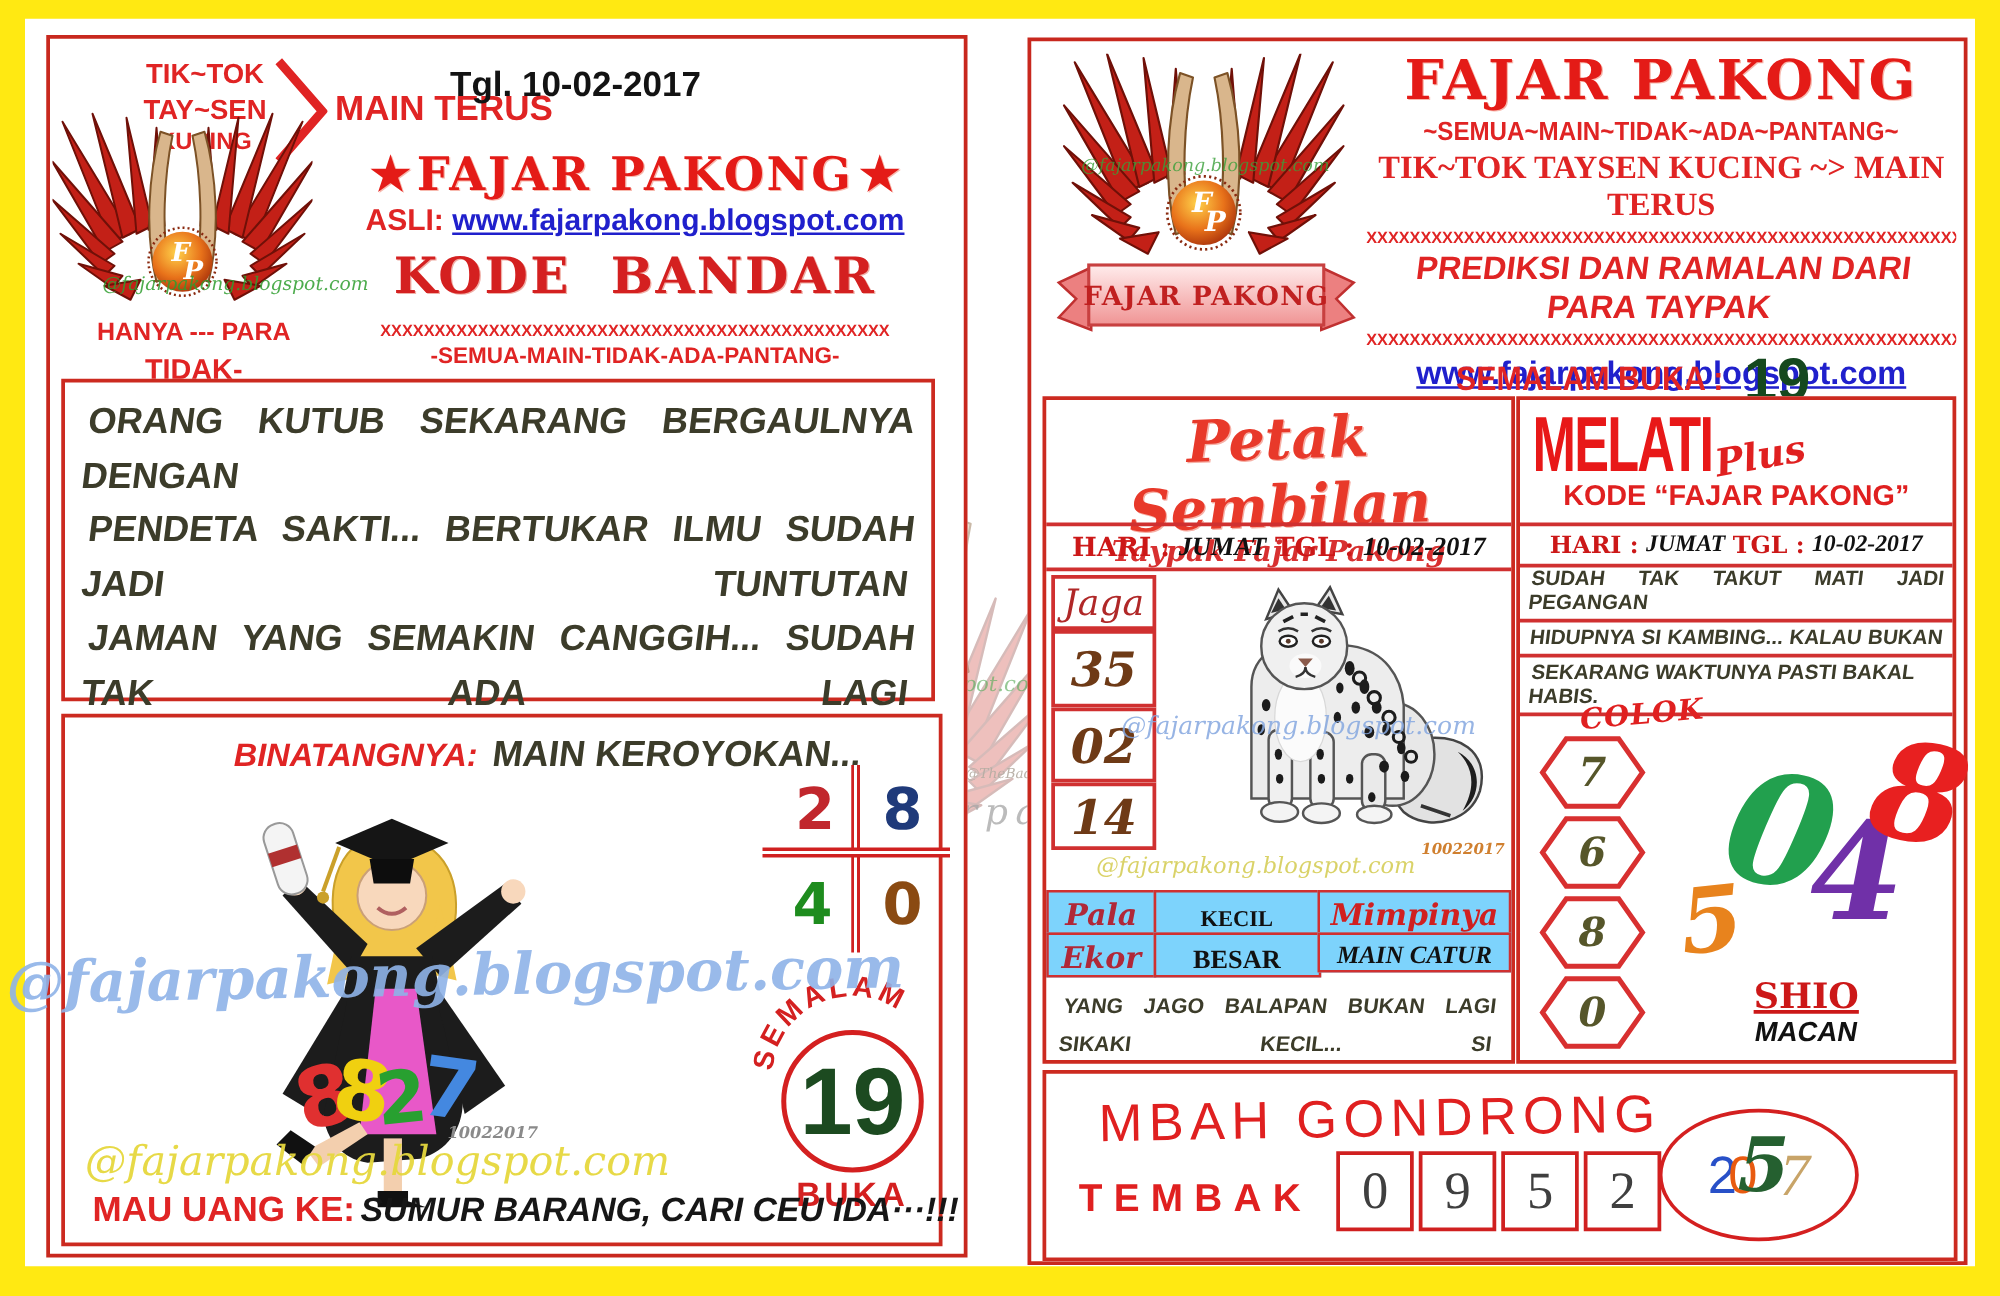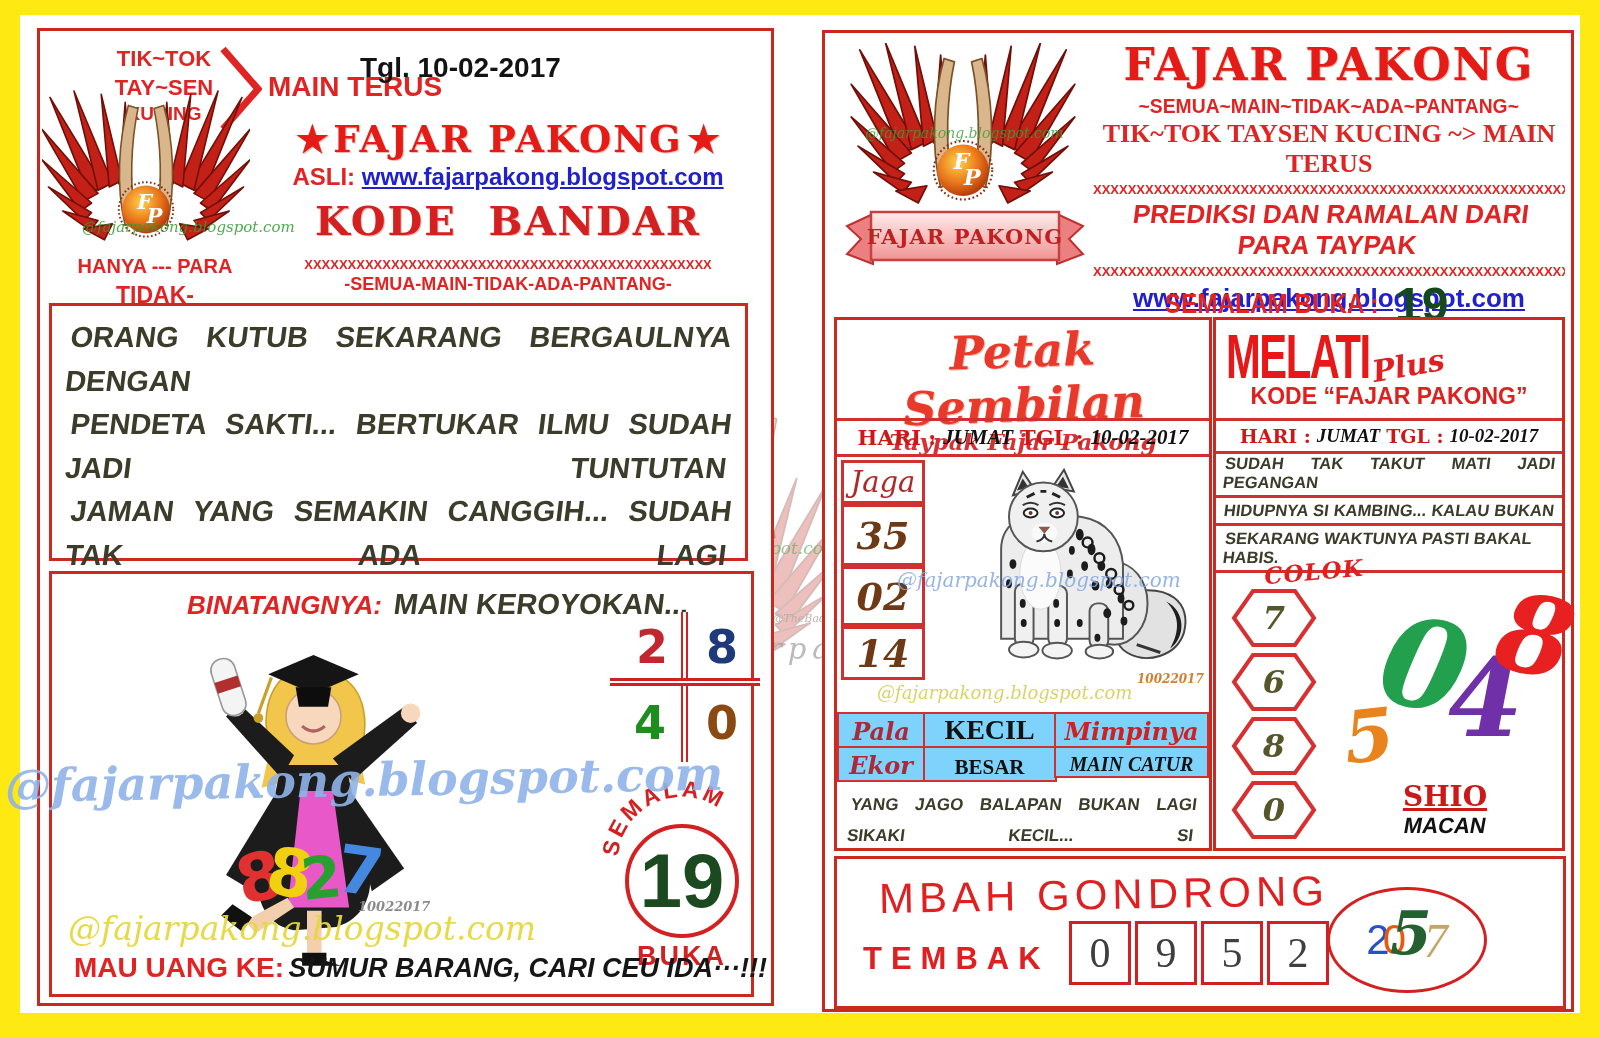--- a/index.html
+++ b/index.html
@@ -350,21 +350,21 @@
       <div class="wm" style="left:60px;top:248px;font-size:20px;color:#86a8e0;opacity:.85;white-space:nowrap;overflow:hidden;width:300px">@fajarpakong.blogspot.com</div>
       <div class="wm" style="left:40px;top:362px;font-size:18px;color:#d8d060;opacity:.95;white-space:nowrap;overflow:hidden;width:290px">@fajarpakong.blogspot.com</div>
       <div class="wm b" style="left:300px;top:352px;font-size:12px;color:#d08030">10022017</div>
 
       <div class="abs" style="left:0px;top:392px;width:100%">
         <div style="display:flex">
           <div class="ptable-cell" style="width:88px;height:36px">
             <span class="serif i b" style="font-size:24px;color:#b02838">Pala</span>
           </div>
           <div class="ptable-cell" style="width:134px;height:36px;margin-left:-2.5px">
-            <span class="lserif b" style="font-size:28px;color:#111">KECIL</span>
+            <span class="lserif b" style="font-size:18px;color:#111">KECIL</span>
           </div>
           <div class="ptable-cell" style="flex:1;height:36px;margin-left:-2.5px">
             <span class="serif i b" style="font-size:24px;color:#d02020">Mimpinya</span>
           </div>
         </div>
         <div style="display:flex;margin-top:-2.5px">
           <div class="ptable-cell" style="width:88px;height:36px">
             <span class="serif i b" style="font-size:24px;color:#b02838">Ekor</span>
           </div>
           <div class="ptable-cell" style="width:134px;height:36px;margin-left:-2.5px">

